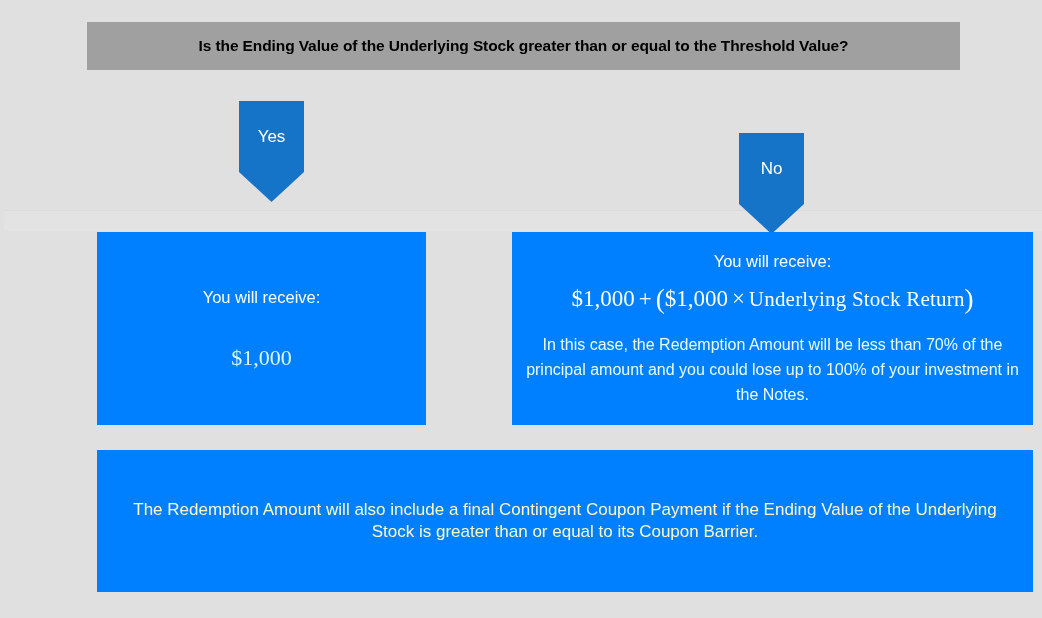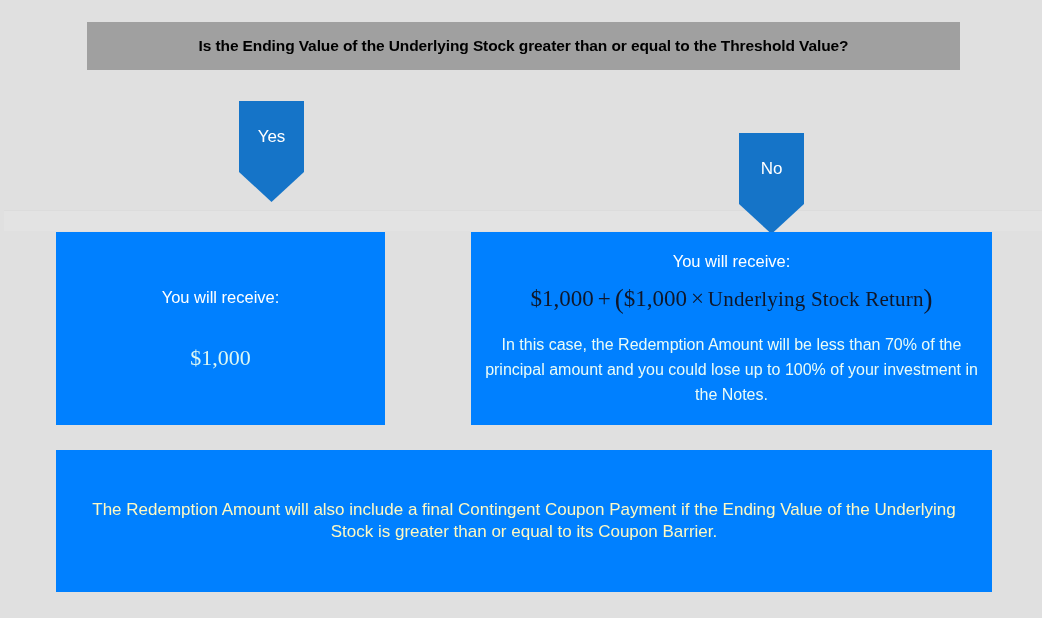--- a/index.html
+++ b/index.html
@@ -96,20 +96,21 @@
 
   
   .outcome-box {
     position: absolute;
     background: #0080FF;
     box-sizing: border-box;
     display: flex;
     flex-direction: column;
     align-items: center;
     justify-content: center;
+    margin-left: 41px;
   }
 
   #outcome-yes {
     left: 52px;
     top: 232px;
     width: 329px;
     height: 193px;
   }
   #outcome-no {
     left: 467px;
@@ -139,21 +140,21 @@
     font-size: 22px;
     line-height: 26px;
     text-align: center;
     margin-top: 37px;
     font-family: "Liberation Serif", "DejaVu Serif", serif;
   }
 
   .formula {
     margin-top: 12px;
     text-align: right;
-    color: #0f172a;
+    color: #ffffff;
     font-family: "Liberation Serif", "DejaVu Serif", serif;
     white-space: nowrap;
     line-height: 30px;
   }
   .formula .num { font-size: 23px; }
   .formula .op  { font-size: 23px; }
   .formula .var { font-size: 21px; letter-spacing: 0.2px; }
   .formula .paren { font-size: 27px; vertical-align: -2px; }
 
   .warning-text {

